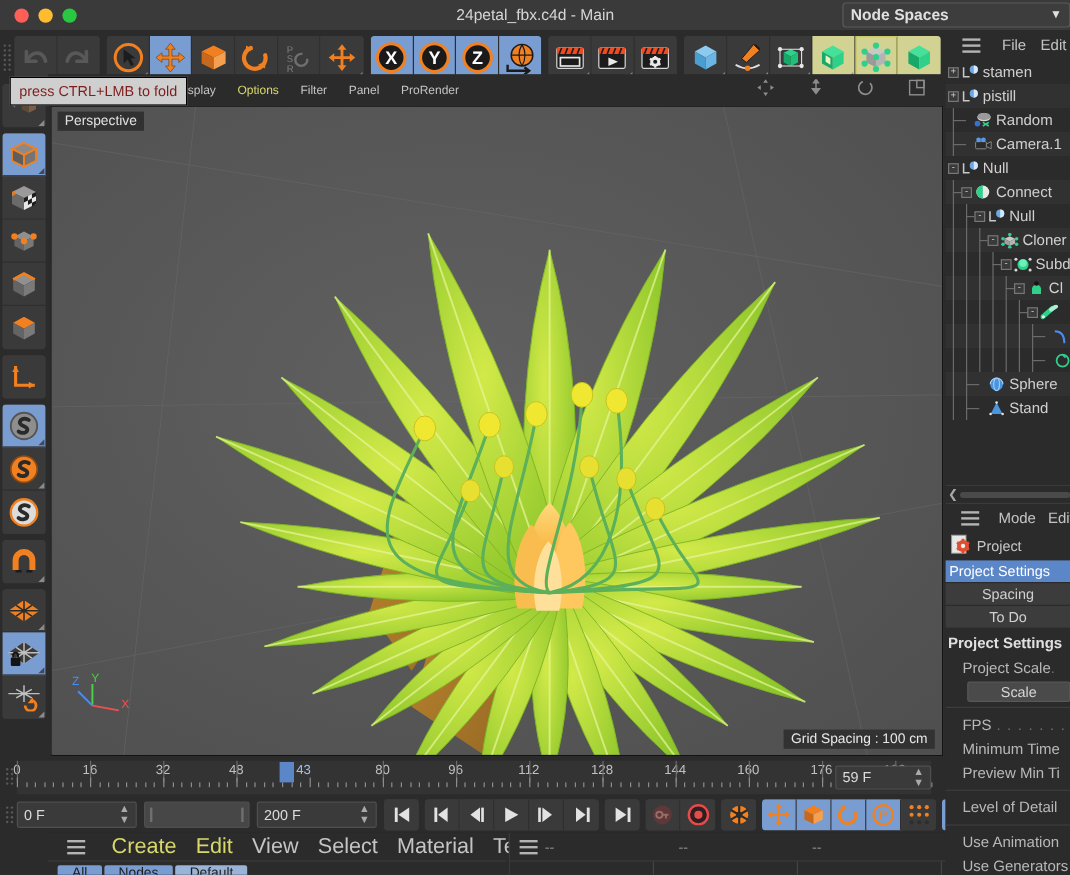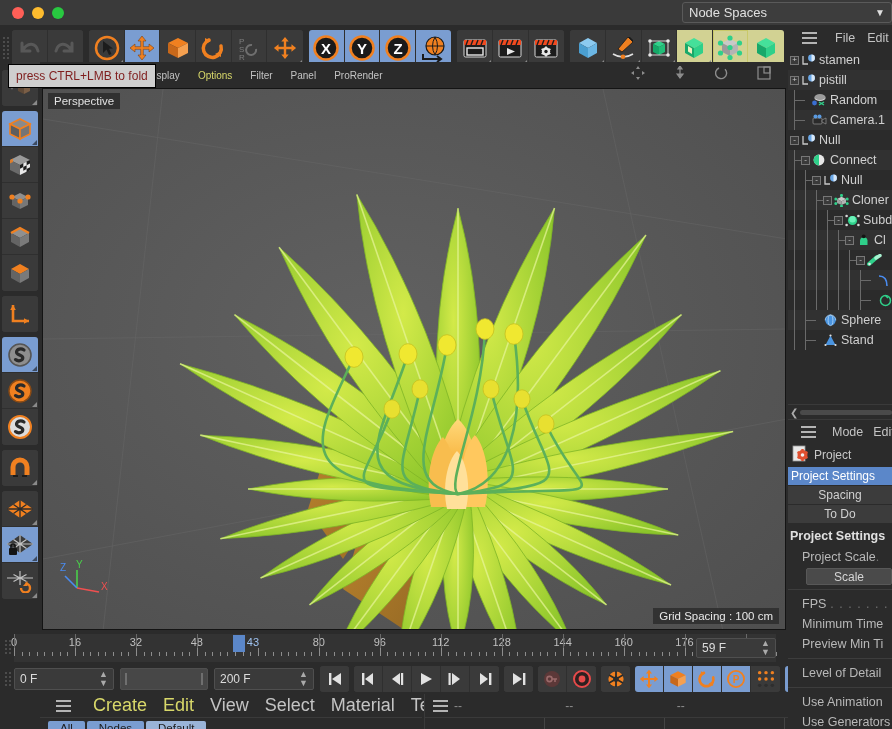--- a/index.html
+++ b/index.html
@@ -20,24 +20,24 @@
     display: flex; align-items: center;
   }
   .traffic { display:flex; gap:8px; margin-left:12px; }
   .tl-dot { width:12px; height:12px; border-radius:50%; }
   .tl-red{ background:#ff5f57; } .tl-yellow{ background:#febc2e; } .tl-green{ background:#28c840; }
   .title-text {
     position:absolute; left:0; right:0; text-align:center;
     font-size:13px; color:#d6d6d6; pointer-events:none;
   }
   .node-spaces {
-    position:absolute; right:0px; top:2px; width:210px; height:21px;
+    position:absolute; right:0px; top:2px; width:190px; height:21px;
     background:#3d3d3d; border:1px solid #5a5a5a; border-radius:3px;
     display:flex; align-items:center; padding:0 6px;
-    font-size:13px; color:#e0e0e0;
+    font-size:13px; color:#e0e0e0;font-weight:bold;
   }
   .node-spaces .chev { margin-left:auto; font-size:10px; }
 
   
   .maintoolbar {
     position:absolute; left:0; top:25px; width:790px; height:45px;
     background:#2b2b2b;
     display:flex; align-items:center;
   }
   .grip { width:8px; height:36px; display:flex; flex-wrap:wrap;
@@ -247,20 +247,21 @@
 </style>
 </head>
 <body>
 
 <div class="titlebar">
   <div class="traffic">
     <div class="tl-dot tl-red"></div>
     <div class="tl-dot tl-yellow"></div>
     <div class="tl-dot tl-green"></div>
   </div>
+  <div class="title-text">24petal_fbx.c4d - Main</div>
   <div class="node-spaces">
     <span>Node Spaces</span>
     <span class="chev">▼</span>
   </div>
 </div>
 
 <div class="maintoolbar">
   <div class="grip">
     <i></i>
       <i></i>

